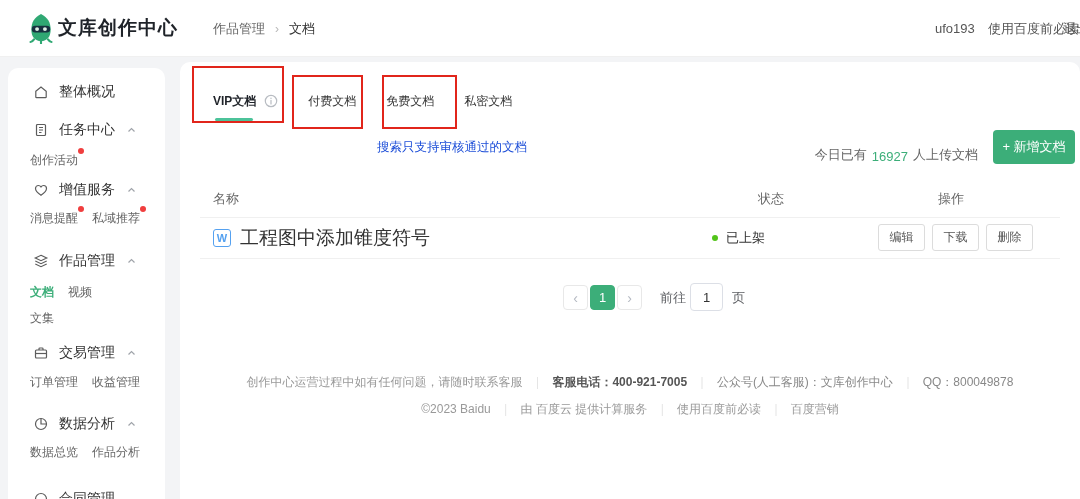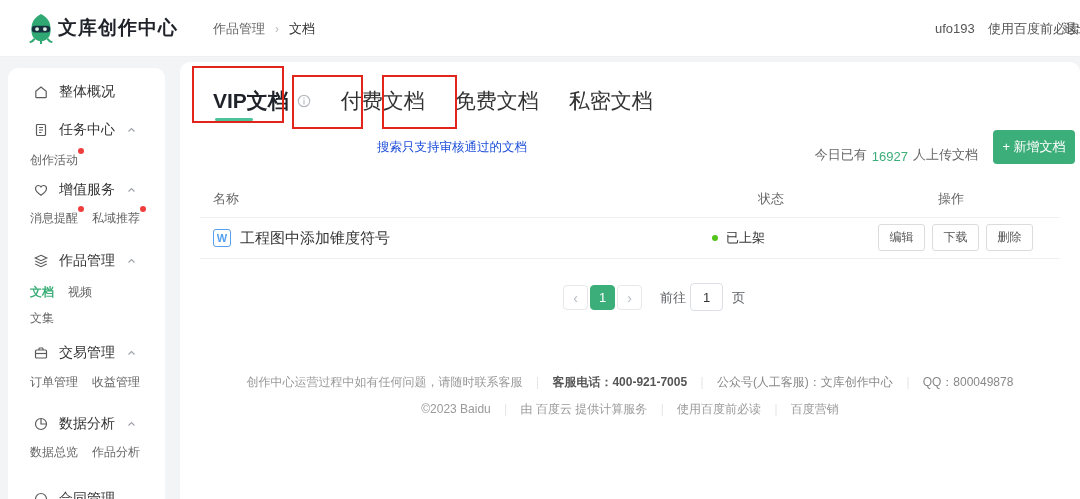--- a/index.html
+++ b/index.html
@@ -39,41 +39,41 @@
   .sub-item{font-size:12px;color:#666;cursor:pointer;position:relative;white-space:nowrap;}
   .sub-item.active{color:var(--accent-green);font-weight:bold;}
   .badge-dot{position:absolute;right:-6px;top:-4px;width:6px;height:6px;border-radius:50%;background:#f03e3e;}
   .r0{top:10px}.r1{top:48px}.r2{top:80px}.r3{top:108px}.r4{top:138px}
   .r5{top:179px}.r6{top:212px}.r7{top:238px}.r8{top:271px}.r9{top:302px}
   .r10{top:342px}.r11{top:372px}.r12{top:417px}
   
   .main{position:absolute;left:180px;top:62px;width:900px;height:460px;background:#fff;border-radius:10px;}
   
   .tabs{position:absolute;left:33px;top:24px;height:30px;display:flex;align-items:center;gap:30px;}
-  .tab{font-size:21px;color:#333;cursor:pointer;display:flex;align-items:center;white-space:nowrap;}
+  .tab{font-size:12px;color:#333;cursor:pointer;display:flex;align-items:center;white-space:nowrap;}
   .tab.active{font-weight:bold;color:#1f2329;}
   .tab .info{margin-left:8px;display:flex;}
   .tab-underline{position:absolute;left:35px;top:56px;width:38px;height:3px;border-radius:2px;background:var(--tab-underline);}
   
   .search-box{position:absolute;left:33px;top:68px;width:160px;height:34px;border:1px solid #e6e6e6;border-radius:4px;background:#fff;display:flex;align-items:center;}
   .search-box input{flex:1;border:none;outline:none;padding:0 6px 0 11px;font-size:13px;color:#333;background:transparent;font-family:inherit;}
   .search-box input::placeholder{color:#c0c4cc;}
   .search-glyph{margin-right:10px;display:flex;cursor:pointer;}
   .search-hint{position:absolute;left:197px;top:68px;height:34px;display:flex;align-items:center;font-size:12.5px;color:#1d4ed8;}
   .upload-stat{position:absolute;right:102px;top:68px;height:34px;display:flex;align-items:flex-end;font-size:13px;color:#666;gap:5px;white-space:nowrap;}
   .upload-count{color:var(--accent-green);}
   .new-doc-btn{position:absolute;right:5px;top:68px;width:82px;height:34px;border:none;border-radius:4px;background:var(--accent-green);color:#fff;font-size:13px;cursor:pointer;font-family:inherit;}
   
   .th{position:absolute;font-size:13px;color:#666;top:128px;}
   .th-name{left:33px}.th-status{left:578px}.th-action{left:758px}
   .divider{position:absolute;left:20px;right:20px;height:1px;background:#f0f0f0;}
   .d1{top:155px}.d2{top:196px}
   .trow{position:absolute;left:0;top:156px;width:900px;height:40px;}
   .doc-badge{position:absolute;left:33px;top:11px;width:18px;height:18px;border:1px solid var(--doc-icon-blue);border-radius:3px;color:var(--doc-icon-blue);font-size:11px;font-weight:bold;display:flex;align-items:center;justify-content:center;}
-  .doc-name{position:absolute;left:60px;top:0;height:40px;display:flex;align-items:center;font-size:15px;color:#333;cursor:pointer;}
+  .doc-name{position:absolute;left:60px;top:0;height:40px;display:flex;align-items:center;font-size:19px;color:#333;cursor:pointer;}
   .status-cell{position:absolute;left:532px;top:0;height:40px;display:flex;align-items:center;gap:8px;font-size:13px;color:#333;}
   .status-dot{width:6px;height:6px;border-radius:50%;background:var(--status-green);}
   .act-btn{position:absolute;top:6px;width:47px;height:27px;border:1px solid #dcdcdc;border-radius:3px;background:#fff;font-size:12px;color:#555;cursor:pointer;font-family:inherit;}
   .a0{left:698px}.a1{left:752px}.a2{left:806px}
   
   .pagination{position:absolute;left:0;top:223px;width:900px;height:26px;font-size:13px;color:#606266;}
   .pg-btn{position:absolute;top:0;width:25px;height:25px;border:1px solid #e8e8e8;border-radius:4px;background:#fff;display:flex;align-items:center;justify-content:center;color:#b4b9c2;cursor:pointer;font-size:14px;}
   .pg-prev{left:383px}.pg-next{left:437px}
   .pg-page{left:410px;background:var(--accent-green);border-color:var(--accent-green);color:#fff;font-size:13px;}
   .pg-goto-label{position:absolute;left:480px;top:4px;}

